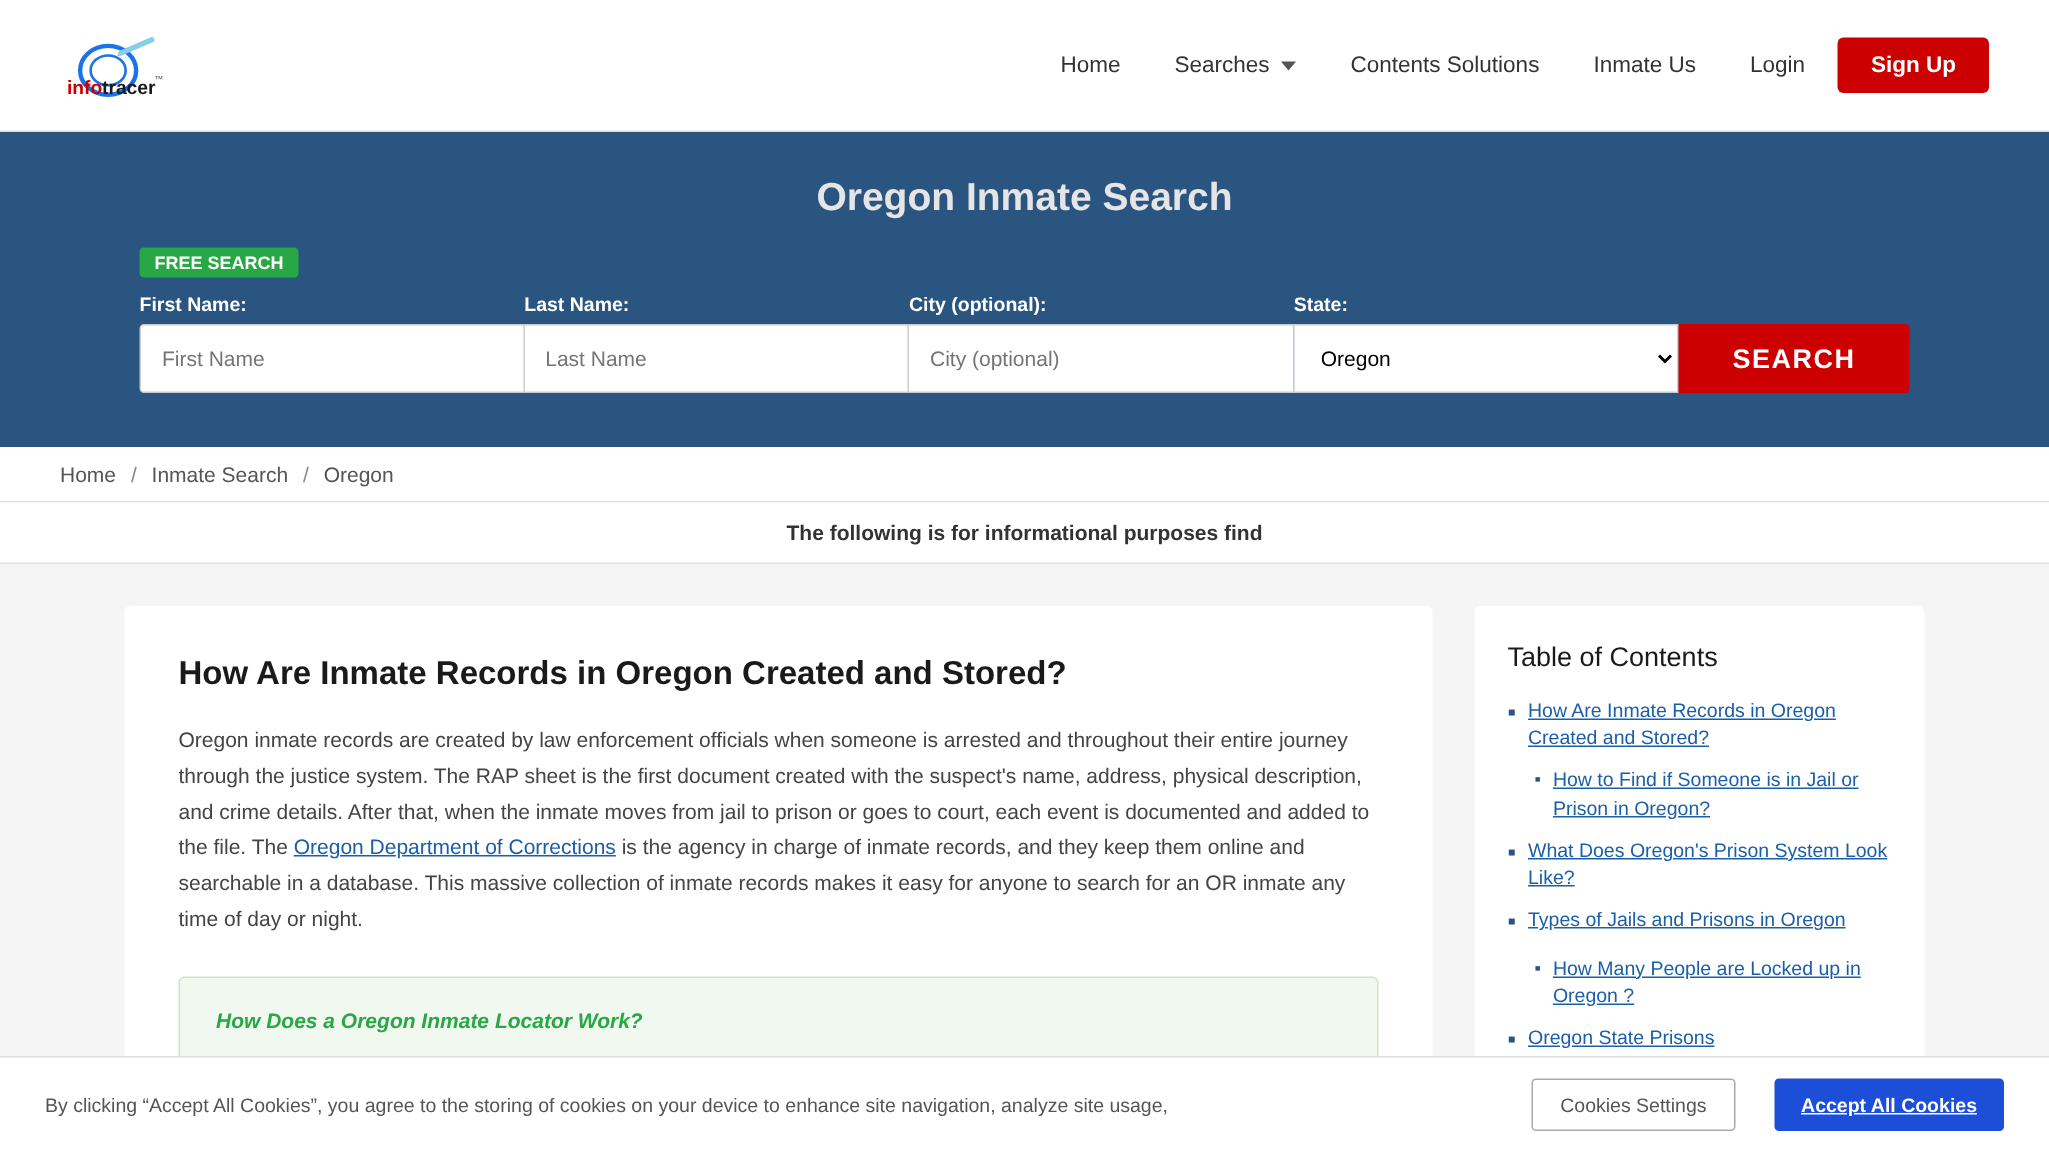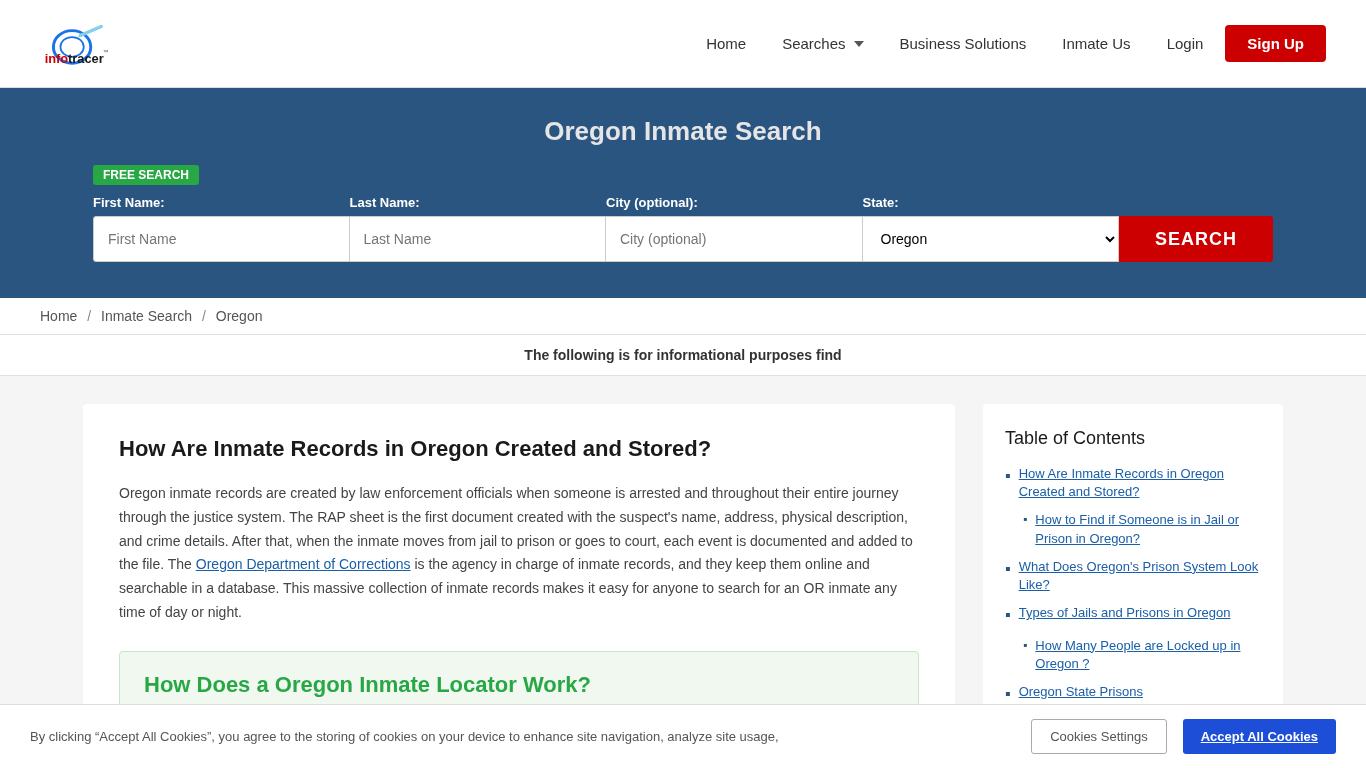--- a/index.html
+++ b/index.html
@@ -207,23 +207,24 @@
     }
     .green-box {
       background: #f0f8f0;
       border: 1px solid #c8e6c9;
       border-radius: 4px;
       padding: 20px 24px;
       margin-top: 20px;
     }
     .green-box h3 {
       color: #28a745;
-      font-size: 22px;
+      font-size: 14px;
       font-weight: bold;
       margin-bottom: 12px;
+      font-style: italic;
     }
     .green-box p {
       font-size: 14px;
       line-height: 1.7;
       color: #444;
     }
 
     
     .toc-sidebar {
       width: 300px;
@@ -283,21 +284,21 @@
       font-size: 13px;
       color: #555;
       z-index: 100;
     }
     .cookie-banner p {
       flex: 1;
       margin-right: 20px;
     }
     .cookie-btns {
       display: flex;
-      gap: 16px;
+      gap: 26px;
       flex-shrink: 0;
     }
     .btn-cookie-settings {
       background: #fff;
       border: 1px solid #aaa;
       color: #555;
       padding: 9px 18px;
       font-size: 13px;
       cursor: pointer;
       border-radius: 3px;
@@ -341,21 +342,21 @@
       <text x="48" y="72" font-family="Arial" font-weight="bold" font-size="22" fill="#1a1a1a">tracer</text>
       <text x="108" y="58" font-family="Arial" font-size="10" fill="#555">™</text>
     </svg>
   </div>
   <nav>
     <a href="#">Home</a>
     <a href="#" class="nav-searches">
       <span>Searches</span>
       <span class="chevron-down"></span>
     </a>
-    <a href="#">Business Solutions</a>
+    <a href="#">Contents Solutions</a>
     <a href="#">Inmate Us</a>
     <a href="#" class="nav-login">Login</a>
     <button class="btn-signup">Sign Up</button>
   </nav>
 </header>
 
 <section class="search-banner">
   <h1>Oregon Inmate Search</h1>
   <div class="search-form-area">
     <span class="free-search-badge">FREE SEARCH</span>

